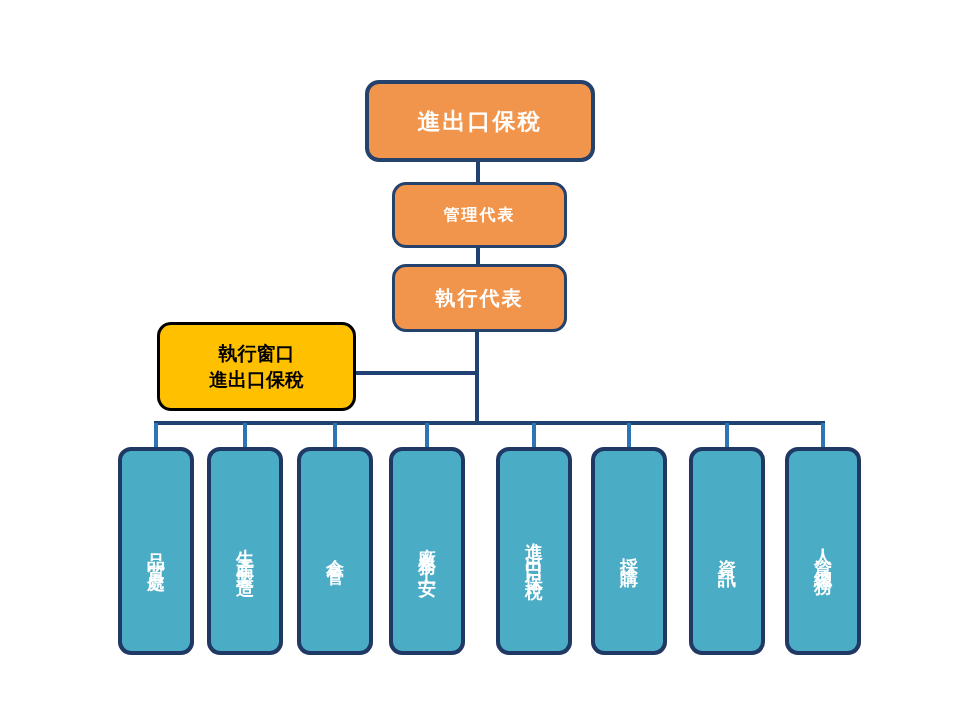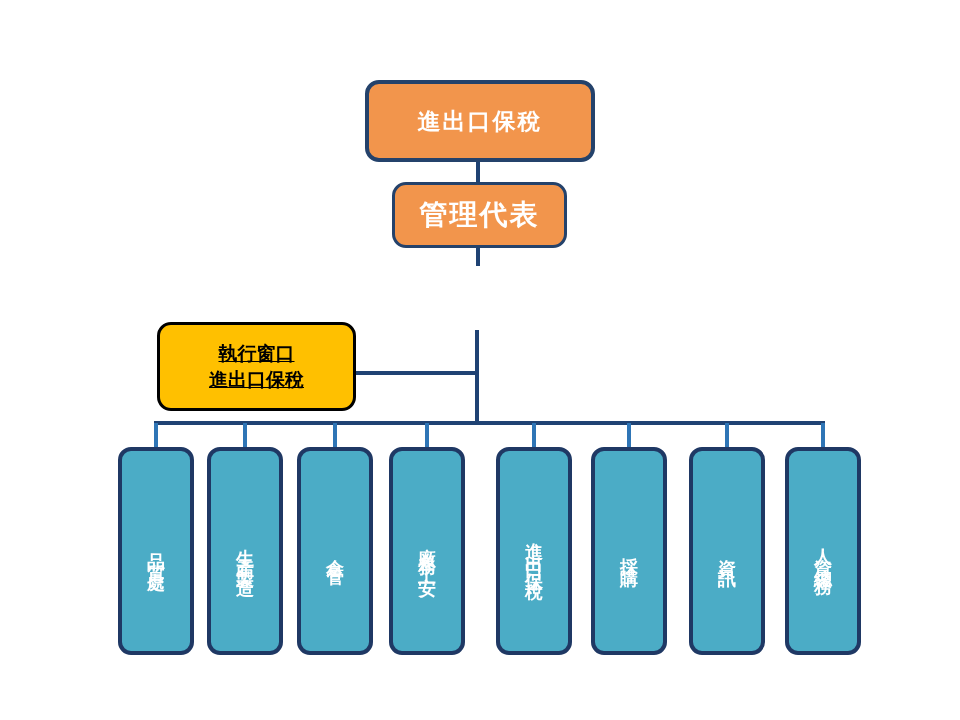--- a/index.html
+++ b/index.html
@@ -25,32 +25,31 @@
     text-align: center;
     font-weight: bold;
   }
   .orange {
     background: #F2954C;
     border: 4px solid #24426B;
     border-radius: 14px;
     color: #ffffff;
   }
   .node-l1 { left: 365px; top: 80px;  width: 230px; height: 82px; font-size: 23px; letter-spacing: 2px; }
-  .node-l2 { left: 392px; top: 182px; width: 175px; height: 66px; font-size: 28px; letter-spacing: 2px; border-width: 3.5px; }
+  .node-l2 { left: 392px; top: 182px; width: 175px; height: 66px; font-size: 16px; letter-spacing: 2px; border-width: 3.5px; }
   .node-l3 { left: 392px; top: 264px; width: 175px; height: 68px; font-size: 20px; letter-spacing: 2px; border-width: 3.5px; }
   .node-liaison {
     left: 157px; top: 322px; width: 199px; height: 89px;
     background: #FFC000;
     border: 3px solid #000000;
     border-radius: 14px;
     color: #000000;
     font-size: 19px;
     line-height: 26px;
     flex-direction: column;
-    text-decoration: underline;
   }
   .dept {
     position: absolute;
     box-sizing: border-box;
     top: 447px;
     width: 76px;
     height: 208px;
     background: #4BACC6;
     border: 4px solid #1F3864;
     border-radius: 13px;
@@ -95,20 +94,23 @@
   <div class="conn blue" style="left:821px; top:423px; width:4px; height:26px;"></div>
 
   <div class="node orange node-l1">
     <span>進出口保稅</span>
   </div>
 
   <div class="node orange node-l2">
     <span>管理代表</span>
   </div>
 
+  <div class="node orange node-l3">
+    <span>執行代表</span>
+  </div>
 
   <div class="node node-liaison">
     <span>執行窗口</span>
     <span>進出口保稅</span>
   </div>
 
   <div class="dept" style="left:118px;">
     <span class="vtext">品質處</span>
   </div>
   <div class="dept" style="left:207px;">

